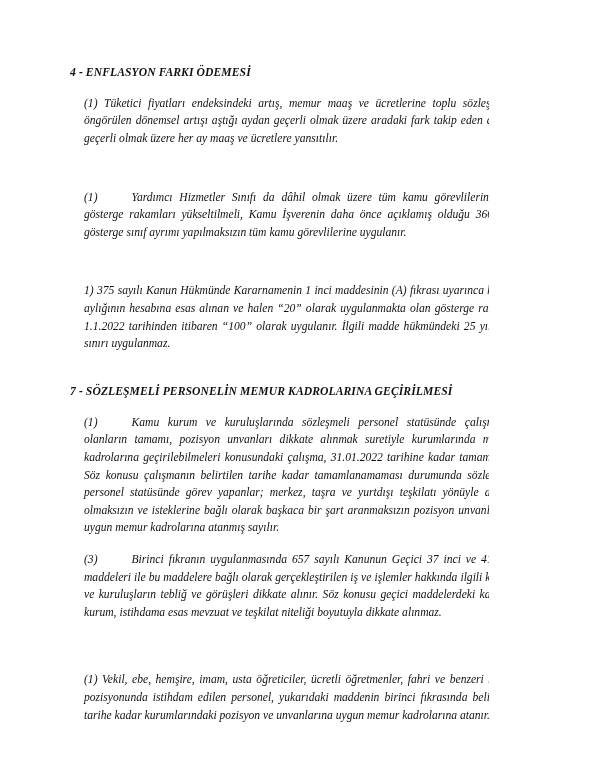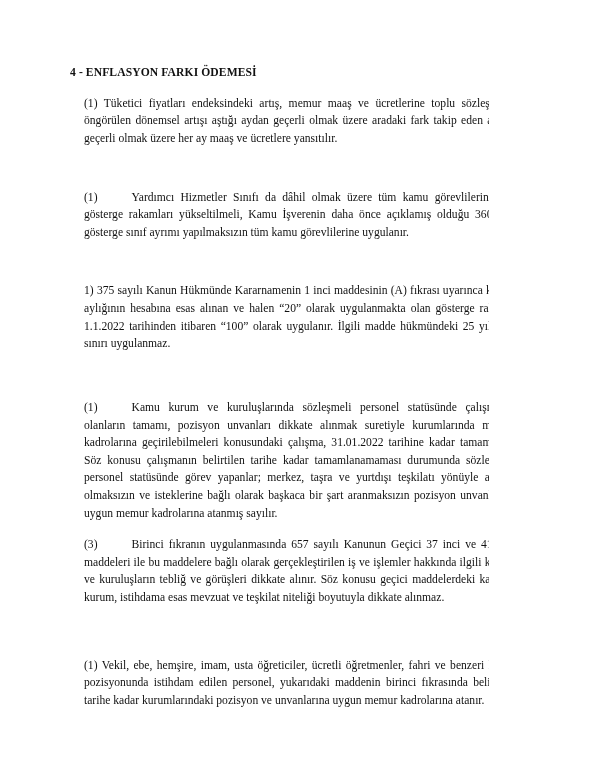--- a/index.html
+++ b/index.html
@@ -8,20 +8,21 @@
     background: #ffffff;
   }
   .page {
     position: relative;
     width: 489px;
     height: 777px;
     background: #ffffff;
     overflow: hidden;
     font-family: "Liberation Serif", "DejaVu Serif", serif;
     color: #111111;
+    font-style: italic;
   }
   .content {
     position: absolute;
     left: 70px;
     top: 66px;
     width: 459px;
   }
   h2.heading {
     font-size: 11.6px;
     font-weight: bold;
@@ -127,20 +128,21 @@
     <div class="gap-md"></div>
 
     <p class="para"><span>(1)</span><span class="tab"></span><span>Yardımcı Hizmetler Sınıfı da dâhil olmak üzere tüm kamu görevlilerinin ek gösterge rakamları yükseltilmeli, Kamu İşverenin daha önce açıklamış olduğu 3600 ek gösterge sınıf ayrımı yapılmaksızın tüm kamu görevlilerine uygulanır.</span></p>
 
     <div class="gap-md"></div>
 
     <p class="para"><span>1)</span><span> 375 sayılı Kanun Hükmünde Kararnamenin 1 inci maddesinin (A) fıkrası uyarınca kıdem aylığının hesabına esas alınan ve halen “20” olarak uygulanmakta olan gösterge rakamı; 1.1.2022 tarihinden itibaren “100” olarak uygulanır. İlgili madde hükmündeki 25 yıl süre sınırı uygulanmaz.</span></p>
 
     <div class="gap-lg"></div>
 
+    <h2 class="heading">7 - SÖZLEŞMELİ PERSONELİN MEMUR KADROLARINA GEÇİRİLMESİ</h2>
     <p class="para"><span>(1)</span><span class="tab"></span><span>Kamu kurum ve kuruluşlarında sözleşmeli personel statüsünde çalışmakta olanların tamamı, pozisyon unvanları dikkate alınmak suretiyle kurumlarında memur kadrolarına geçirilebilmeleri konusundaki çalışma, 31.01.2022 tarihine kadar tamamlanır.  Söz konusu çalışmanın belirtilen tarihe kadar tamamlanamaması durumunda sözleşmeli personel statüsünde görev yapanlar; merkez, taşra ve yurtdışı teşkilatı yönüyle ayırım olmaksızın ve isteklerine bağlı olarak başkaca bir şart aranmaksızın pozisyon unvanlarına uygun memur kadrolarına atanmış sayılır.</span></p>
     <p class="para"><span>(3)</span><span class="tab"></span><span>Birinci fıkranın uygulanmasında 657 sayılı Kanunun Geçici 37 inci ve 41 inci maddeleri ile bu maddelere bağlı olarak gerçekleştirilen iş ve işlemler hakkında ilgili kurum ve kuruluşların tebliğ ve görüşleri dikkate alınır. Söz konusu geçici maddelerdeki kapsam kurum, istihdama esas mevzuat ve teşkilat niteliği boyutuyla dikkate alınmaz.</span></p>
 
     <div class="gap-xl"></div>
 
     <p class="para"><span>(1)</span><span> Vekil, ebe, hemşire, imam, usta öğreticiler, ücretli öğretmenler, fahri ve benzeri kadro pozisyonunda istihdam edilen personel, yukarıdaki maddenin birinci fıkrasında belirtilen tarihe kadar kurumlarındaki pozisyon ve unvanlarına uygun memur kadrolarına atanır.</span></p>
 
   </div>
 
   <div class="page-number">7</div>

